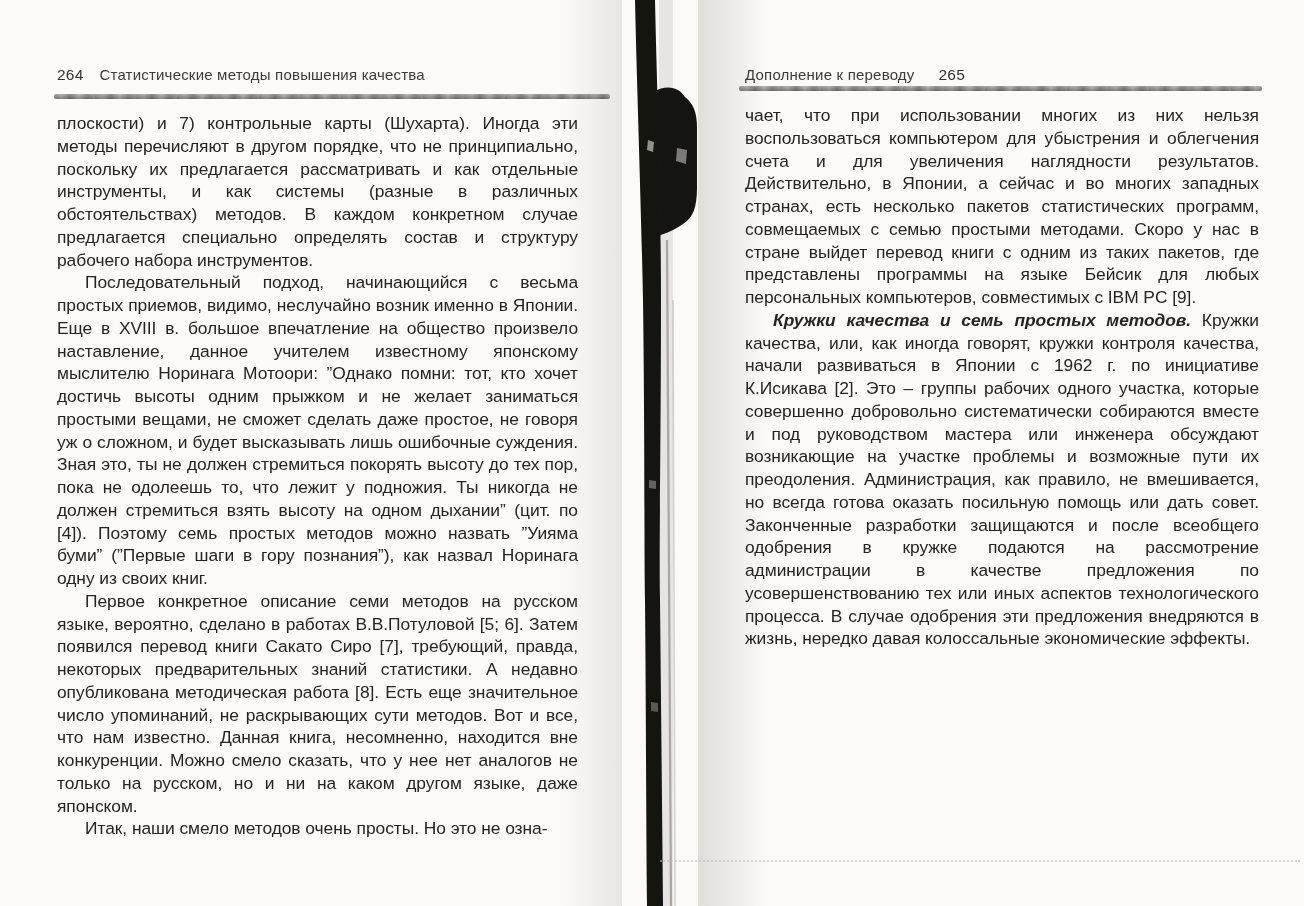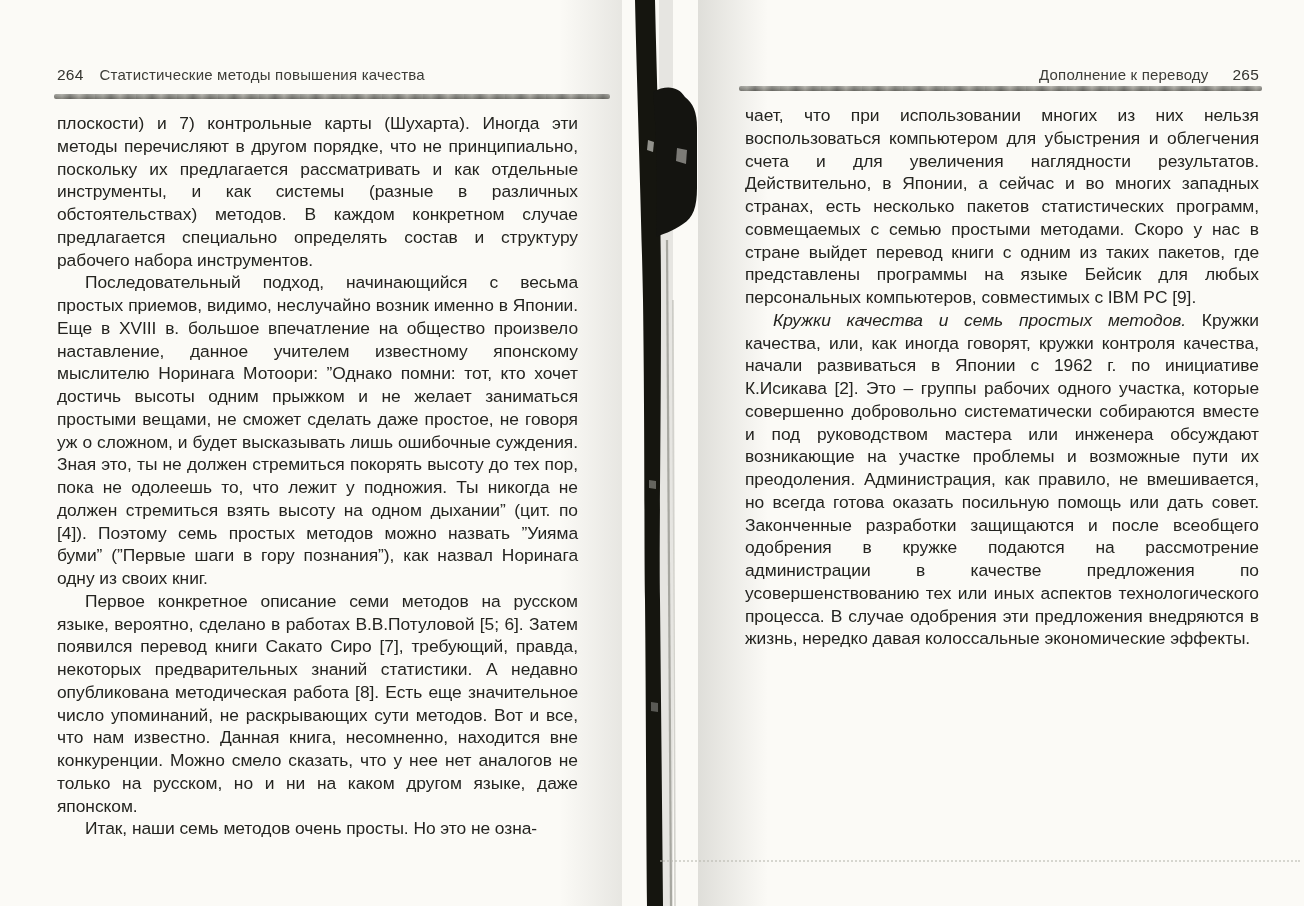--- a/index.html
+++ b/index.html
@@ -14,21 +14,21 @@
   .page { position:absolute; top:8px; height:906px; }
   .left-page  { left:57px;  width:521px; }
   .right-page { left:745px; width:514px; }
 
   .header-row {
     position:absolute; top:58px; left:0; right:0;
     font-size:15px; color:#3c3c37; letter-spacing:.2px;
     white-space:nowrap;
   }
   .left-page .header-row { text-align:left; }
-  .right-page .header-row { text-align:right; }
+  .right-page .header-row { text-align:left; }
   .pagenum { font-size:15.5px; color:#34342f; }
   .left-page .pagenum { margin-right:16px; }
   .right-page .pagenum { margin-left:24px; }
 
   .header-rule {
     position:absolute; top:84px; height:5px;
     background-image:
       linear-gradient(180deg, rgba(255,255,255,.25), rgba(0,0,0,.18)),
       repeating-linear-gradient(90deg,
         #6b6b64 0px, #8c8c83 8px, #52524c 16px,
@@ -42,21 +42,21 @@
   .left-page  .body-text { top:104px; }
   .right-page .body-text { top:96px; }
 
   .para {
     margin:0; padding:0;
     font-size:17.4px; line-height:22.75px;
     text-align:justify; letter-spacing:-.05px;
     color:#242420;
   }
   .para.indent { text-indent:28px; }
-  .para i { font-style:italic; }
+  .para i { font-style:italic;font-weight:bold; }
 
   
   .gutter-shadow-left {
     position:absolute; left:560px; top:0; width:62px; height:906px;
     background:linear-gradient(90deg, rgba(110,110,102,0) 0%, rgba(110,110,102,.14) 100%);
     pointer-events:none;
   }
   .gutter-shadow-right {
     position:absolute; left:698px; top:0; width:70px; height:906px;
     background:linear-gradient(90deg, rgba(110,110,102,.20) 0%, rgba(110,110,102,0) 100%);
@@ -77,21 +77,21 @@
 
   <div class="page left-page">
     <div class="header-row">
       <span class="pagenum">264</span><span>Статистические методы повышения качества</span>
     </div>
     <div class="header-rule"></div>
     <div class="body-text">
         <p class="para">плоскости) и 7) контрольные карты (Шухарта). Иногда эти методы перечисляют в другом порядке, что не принципиально, поскольку их предлагается рассматривать и как отдельные инструменты, и как системы (разные в различных обстоятельствах) методов. В каждом конкретном случае предлагается специально определять состав и структуру рабочего набора инструментов.</p>
         <p class="para indent">Последовательный подход, начинающийся с весьма простых приемов, видимо, неслучайно возник именно в Японии. Еще в XVIII в. большое впечатление на общество произвело наставление, данное учителем известному японскому мыслителю Норинага Мотоори: ”Однако помни: тот, кто хочет достичь высоты одним прыжком и не желает заниматься простыми вещами, не сможет сделать даже простое, не говоря уж о сложном, и будет высказывать лишь ошибочные суждения. Зная это, ты не должен стремиться покорять высоту до тех пор, пока не одолеешь то, что лежит у подножия. Ты никогда не должен стремиться взять высоту на одном дыхании” (цит. по [4]). Поэтому семь простых методов можно назвать ”Уияма буми” (”Первые шаги в гору познания”), как назвал Норинага одну из своих книг.</p>
         <p class="para indent">Первое конкретное описание семи методов на русском языке, вероятно, сделано в работах В.В.Потуловой [5; 6]. Затем появился перевод книги Сакато Сиро [7], требующий, правда, некоторых предварительных знаний статистики. А недавно опубликована методическая работа [8]. Есть еще значительное число упоминаний, не раскрывающих сути методов. Вот и все, что нам известно. Данная книга, несомненно, находится вне конкуренции. Можно смело сказать, что у нее нет аналогов не только на русском, но и ни на каком другом языке, даже японском.</p>
-        <p class="para indent">Итак, наши семь методов очень просты. Но это не озна-</p>
+        <p class="para indent">Итак, наши смело методов очень просты. Но это не озна-</p>
       </div>
   </div>
 
   <div class="gutter-shadow-left"></div>
   <div class="gutter-shadow-right"></div>
   <svg class="gutter-svg" viewBox="0 0 100 906" preserveAspectRatio="none" xmlns="http://www.w3.org/2000/svg">
 
     <rect x="44" y="0" width="14" height="906" fill="rgba(105,105,96,0.14)"></rect>
     <path d="M52,240 C54,420 53,640 56,906" stroke="rgba(90,90,82,0.45)" stroke-width="2.2" fill="none"></path>
     <path d="M58,300 C59,500 58,700 60,906" stroke="rgba(120,120,110,0.30)" stroke-width="1.6" fill="none"></path>

